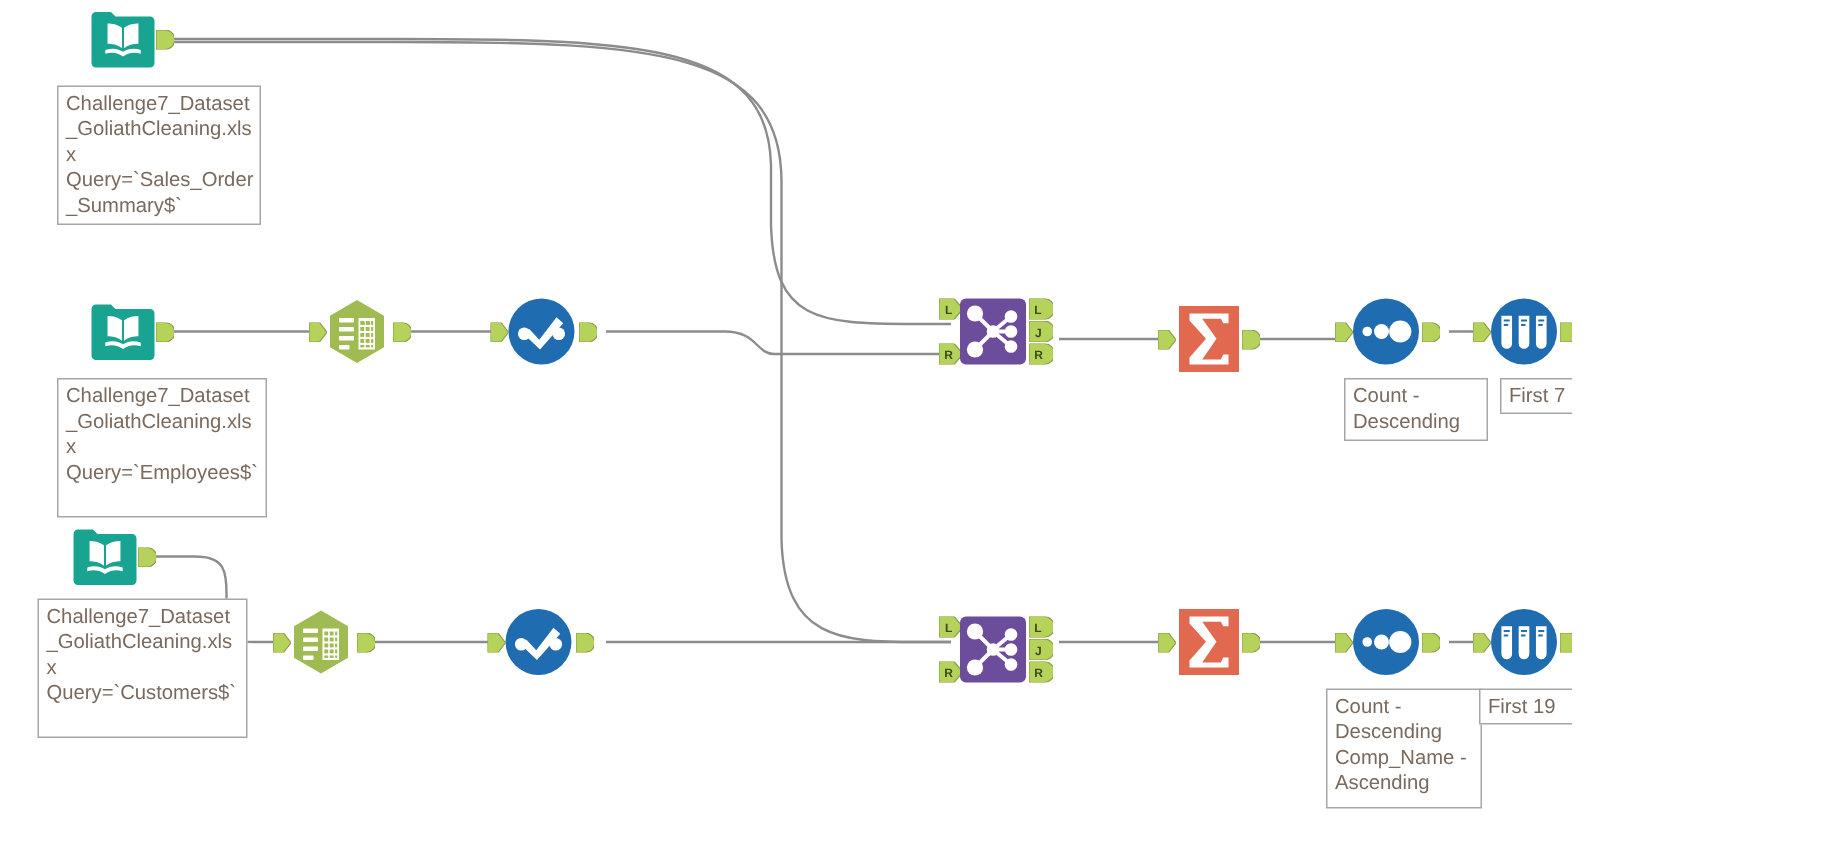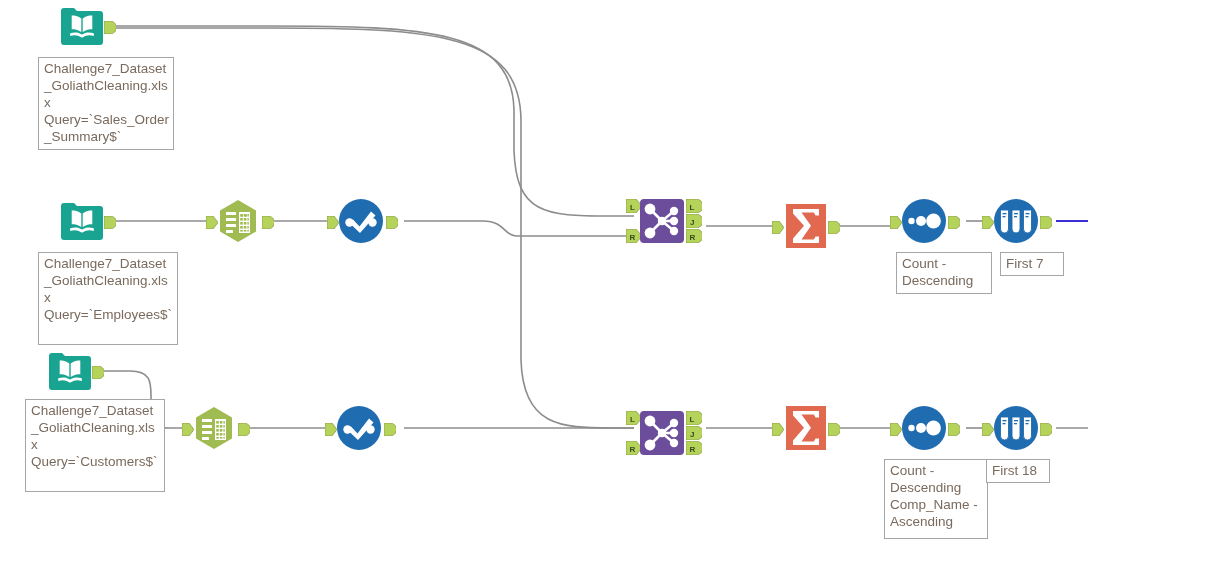--- a/index.html
+++ b/index.html
@@ -10,21 +10,20 @@
   }
   body {
     font-family: "Liberation Sans", sans-serif;
   }
   #canvas {
     position: relative;
     width: 1048px;
     height: 577px;
     background: #ffffff;
     overflow: hidden;
-    padding-left: 40px;
   }
   #wires {
     position: absolute;
     left: 0; top: 0;
     width: 1228px;
     height: 577px;
     pointer-events: none;
   }
   .tool {
     position: absolute;
@@ -559,21 +558,21 @@
         <rect x="33.5" y="16" width="4" height="1.3"></rect>
         <rect x="33.5" y="19" width="3" height="1.3"></rect>
       </g>
     </svg>
   </div>
   <div style="position:absolute; left:1040px; top:422px; width:12px; height:13px;">
     <svg width="12" height="13" viewBox="0 0 12 13">
       <path d="M0 0 h6 a6 6 0 0 1 0 13 H0 Z" fill="#b5d25a" stroke="#8d9e4a" stroke-width="0.8"></path>
     </svg>
   </div>
-  <div class="anno nowrap" style="left:986px; top:459px; width:64px; height:24px;">First 18</div>
+  <div class="anno nowrap" style="left:986px; top:459px; width:64px; height:24px;">First 19</div>
 
   <div style="position:absolute; left:1099px; top:420px; width:16px; height:16px;">
     <svg width="16" height="16" viewBox="0 0 16 16">
       <path d="M0 0 h10 l6 8 -6 8 H0 Z" fill="#b5d25a" stroke="#8d9e4a" stroke-width="0.8"></path>
     </svg>
   </div>
   <div class="tool" style="left:1112px; top:404px;">
     <svg width="48" height="48" viewBox="0 0 48 48">
       <path d="M3 9 a3 3 0 0 1 3-3 h10 l3 3 h23 a3 3 0 0 1 3 3 v28 a3 3 0 0 1 -3 3 H6 a3 3 0 0 1 -3-3 Z" fill="#13a387"></path>
       <g fill="#ffffff">

